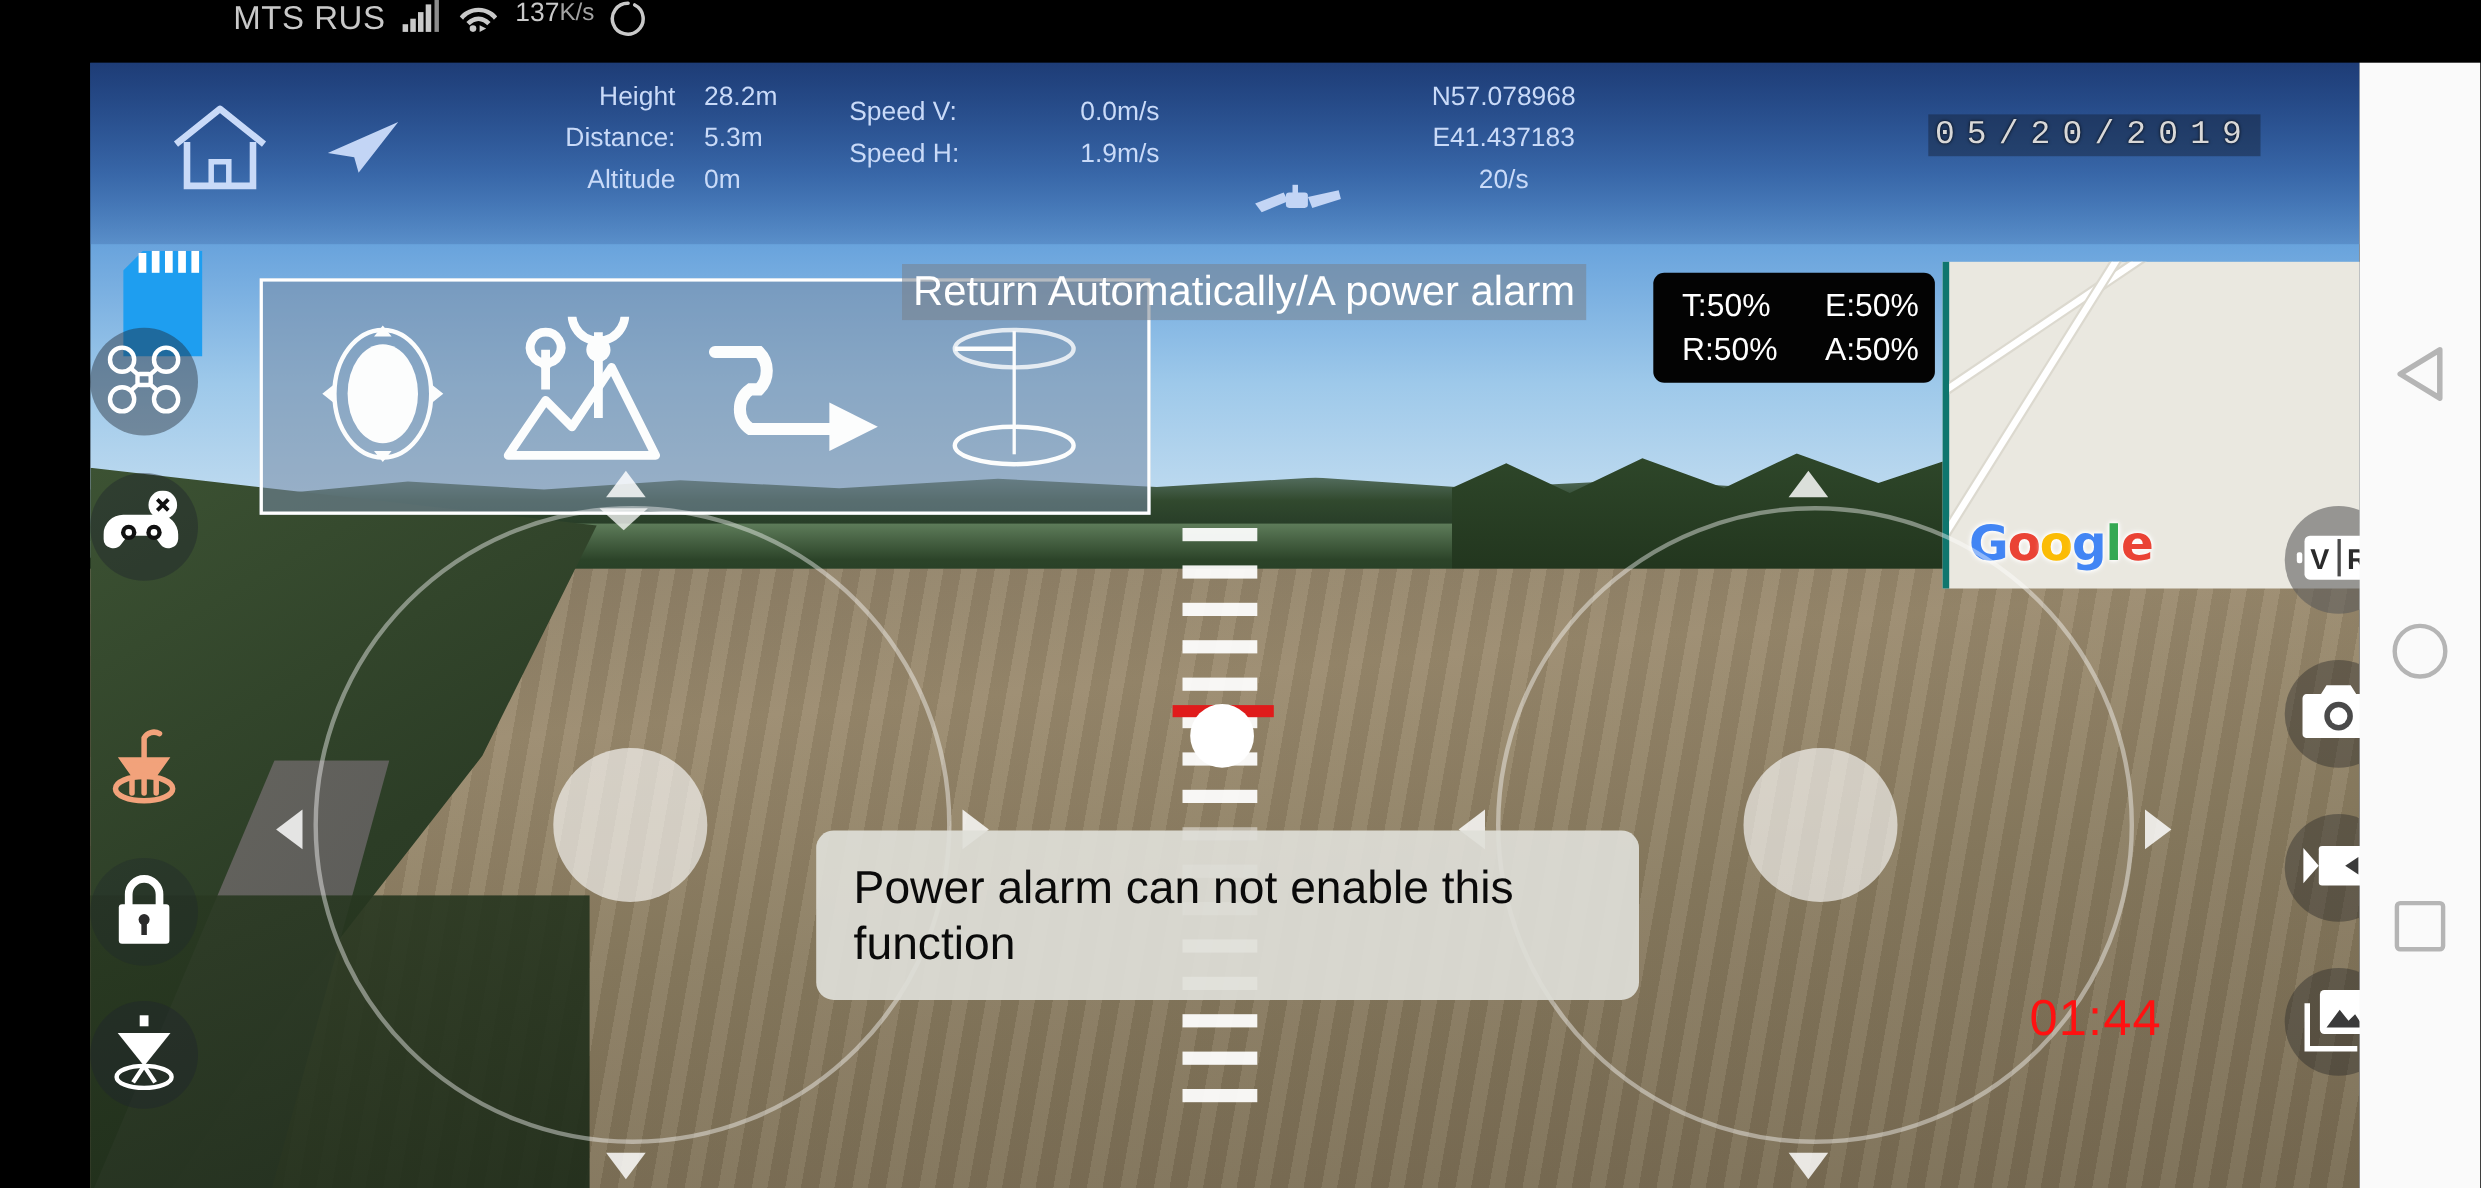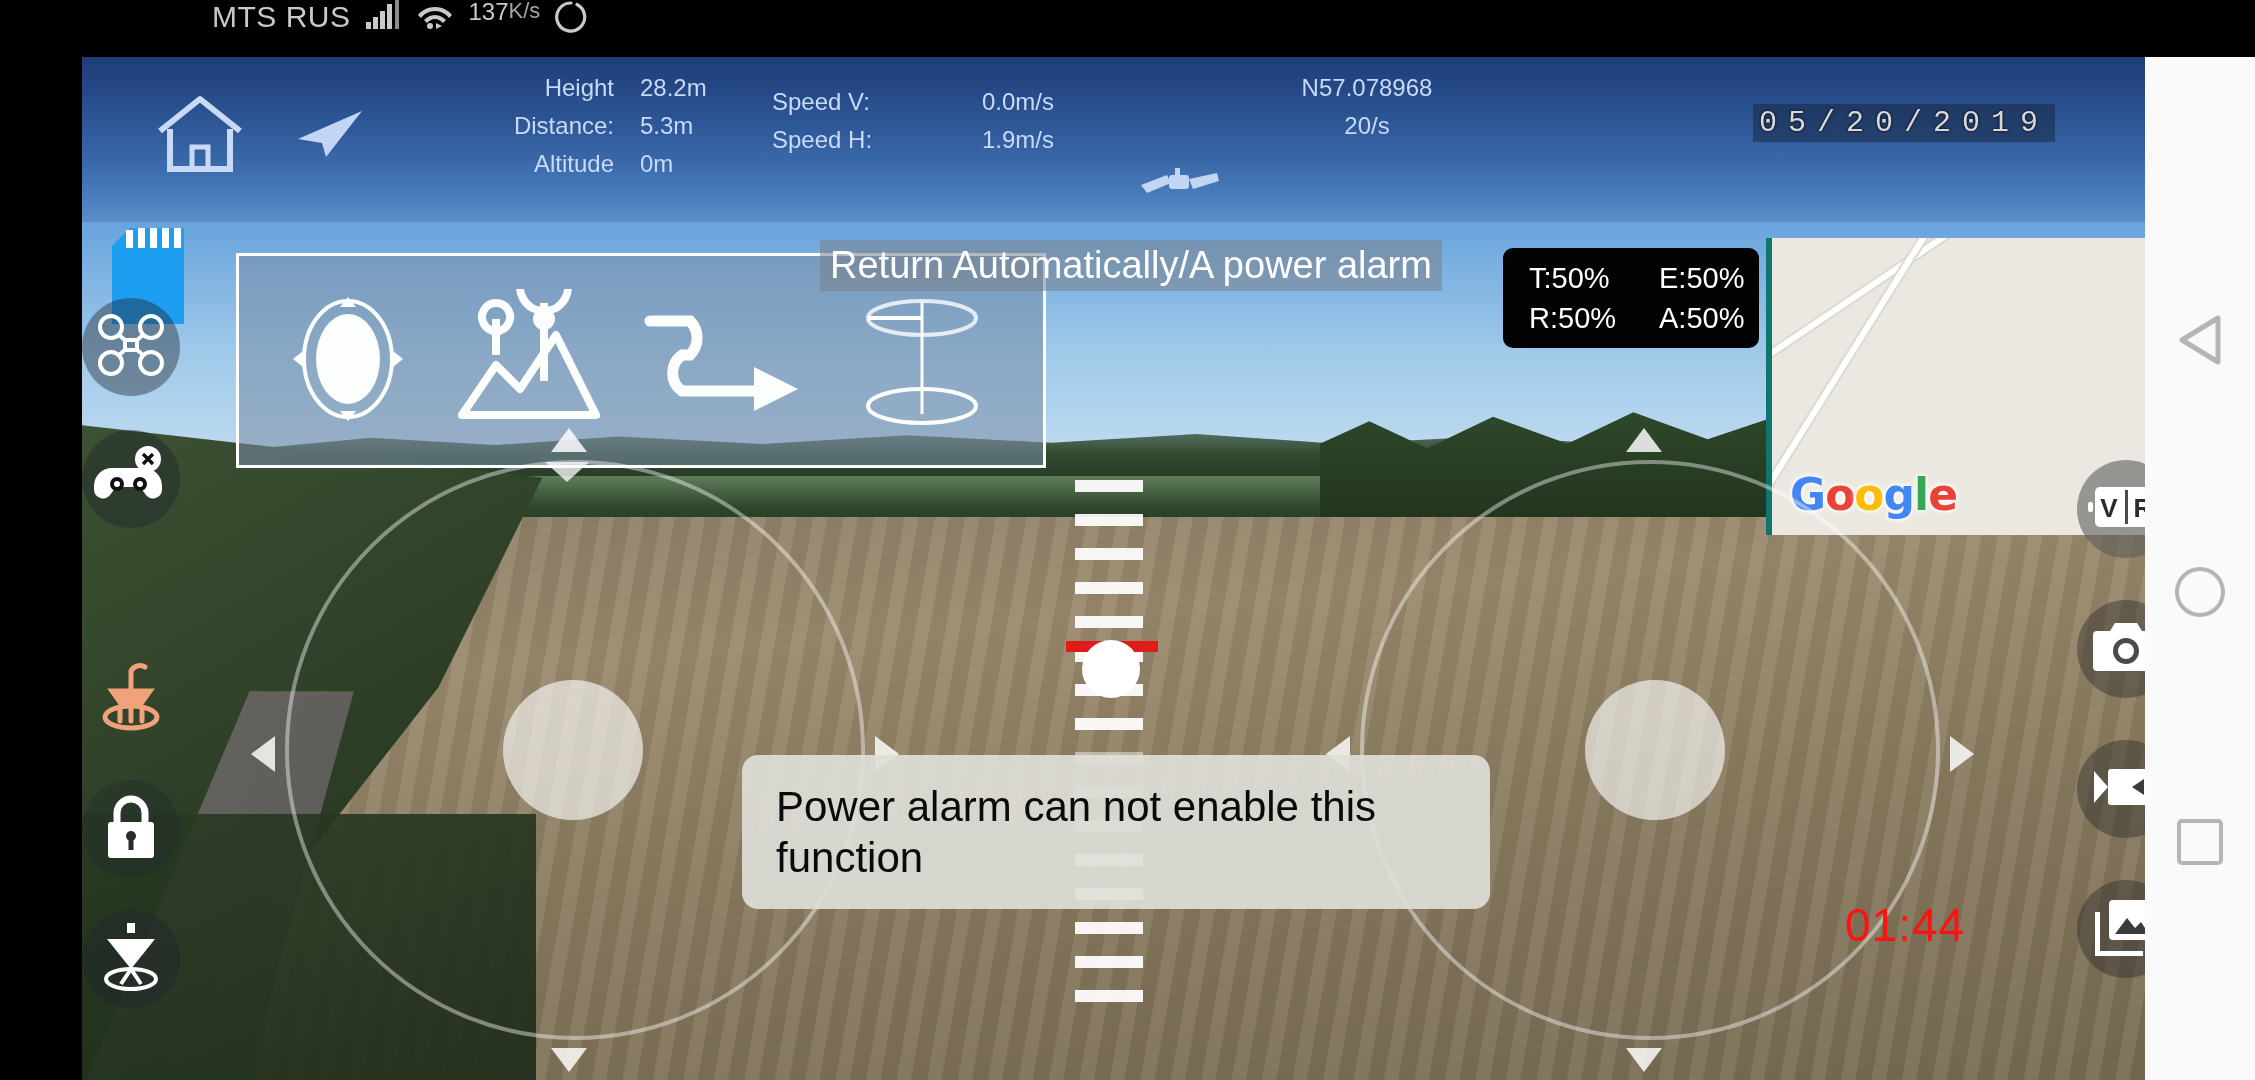--- a/index.html
+++ b/index.html
@@ -324,20 +324,23 @@
         <rect x="32" y="10" width="20" height="14" rx="3" fill="#c3d5f5"></rect>
         <rect x="38" y="3" width="5" height="8" fill="#c3d5f5"></rect>
       </svg>
     </span>
 
     <div class="tel-block" id="telC">
       <div class="tel-row">
         <span>N57.078968</span>
       </div>
       <div class="tel-row">
+        <span>E41.437183</span>
+      </div>
+      <div class="tel-row">
         <span>20/s</span>
       </div>
     </div>
 
   </div>
 
   <div id="osd-date">05/20/2019</div>
 
 
   <span id="sd-chip">

